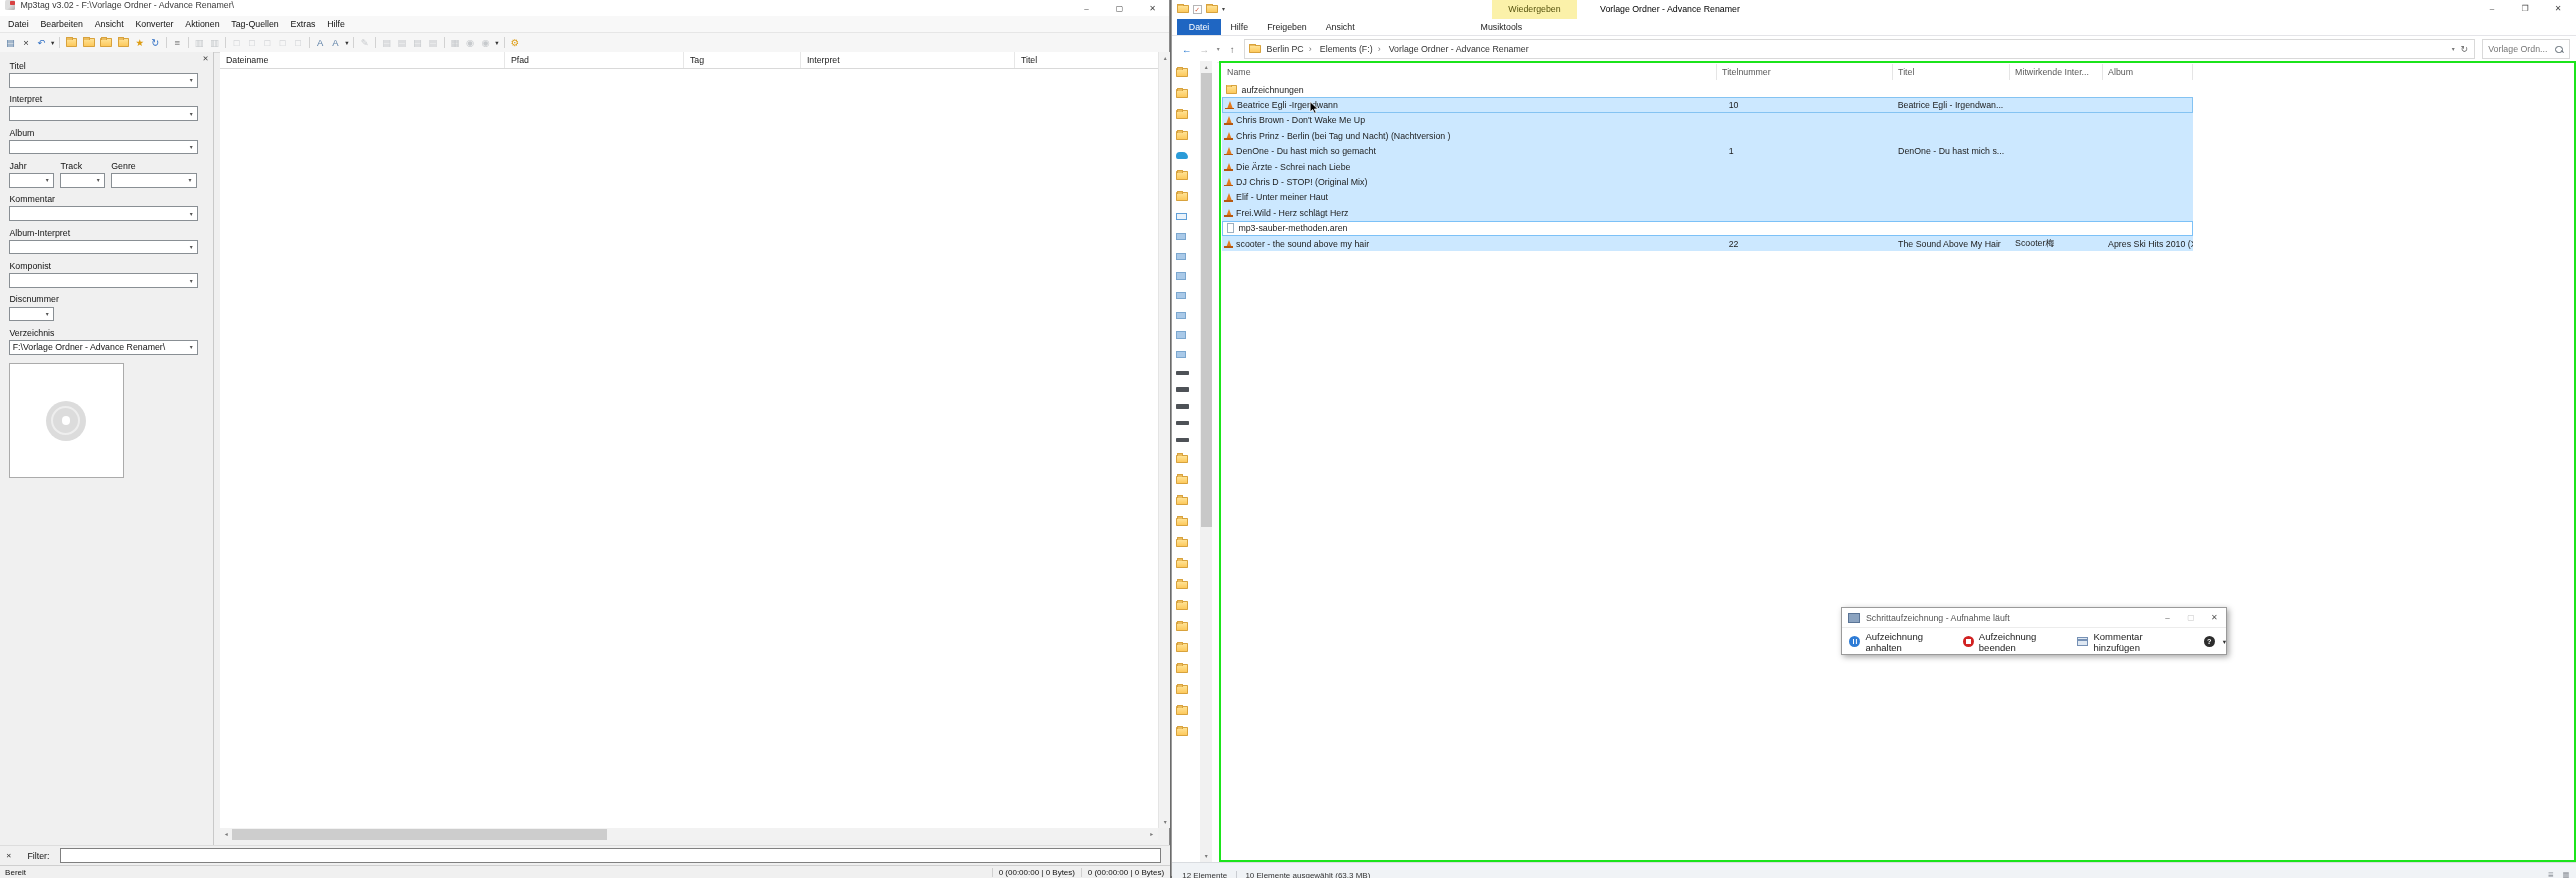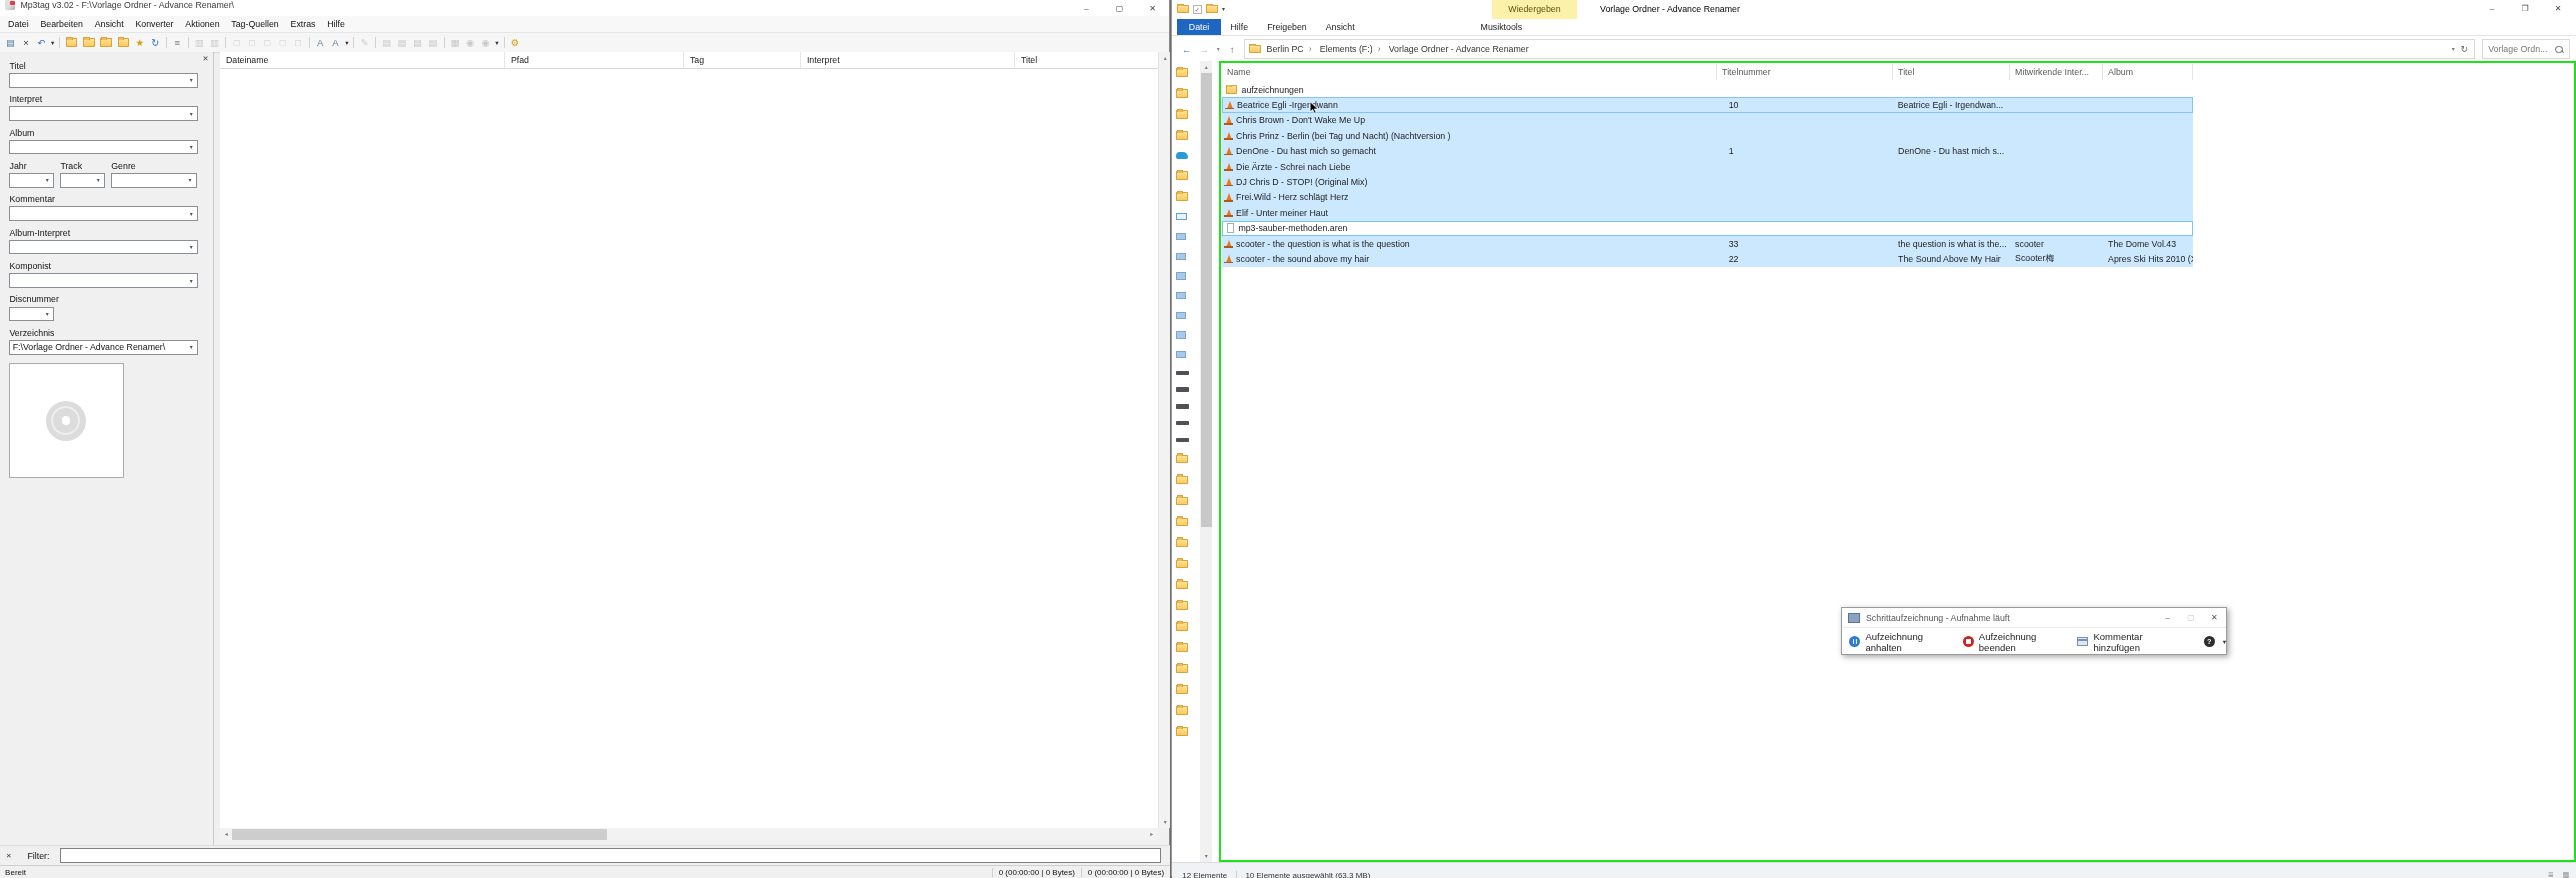--- a/index.html
+++ b/index.html
@@ -595,60 +595,50 @@
         </span>
         <span class="cell ec2"></span>
         <span class="cell ec3"></span>
         <span class="cell ec4"></span>
         <span class="cell ec5"></span>
       </div>
 
       <div class="row row-selected">
         <span class="cell ec1">
           <span class=" icon-vlc"></span>
-          <span>Frei.Wild - Herz schlägt Herz</span>
+          <span>Elif - Unter meiner Haut</span>
         </span>
         <span class="cell ec2"></span>
         <span class="cell ec3"></span>
         <span class="cell ec4"></span>
         <span class="cell ec5"></span>
       </div>
 
       <div class="row row-selected">
         <span class="cell ec1">
           <span class=" icon-vlc"></span>
-          <span>Elif - Unter meiner Haut</span>
+          <span>Frei.Wild - Herz schlägt Herz</span>
         </span>
         <span class="cell ec2"></span>
         <span class="cell ec3"></span>
         <span class="cell ec4"></span>
         <span class="cell ec5"></span>
       </div>
 
       <div class="row row-focused">
         <span class="cell ec1">
           <span class=" icon-file"></span>
           <span>mp3-sauber-methoden.aren</span>
         </span>
         <span class="cell ec2"></span>
         <span class="cell ec3"></span>
         <span class="cell ec4"></span>
         <span class="cell ec5"></span>
       </div>
 
-      <div class="row row-selected">
-        <span class="cell ec1">
-          <span class=" icon-vlc"></span>
-          <span>scooter - the question is what is the question</span>
-        </span>
-        <span class="cell ec2">33</span>
-        <span class="cell ec3">the question is what is the...</span>
-        <span class="cell ec4">scooter</span>
-        <span class="cell ec5">The Dome Vol.43</span>
-      </div>
 
       <div class="row row-selected">
         <span class="cell ec1">
           <span class=" icon-vlc"></span>
           <span>scooter - the sound above my hair</span>
         </span>
         <span class="cell ec2">22</span>
         <span class="cell ec3">The Sound Above My Hair</span>
         <span class="cell ec4">Scooter梅</span>
         <span class="cell ec5">Apres Ski Hits 2010 (X...</span>

